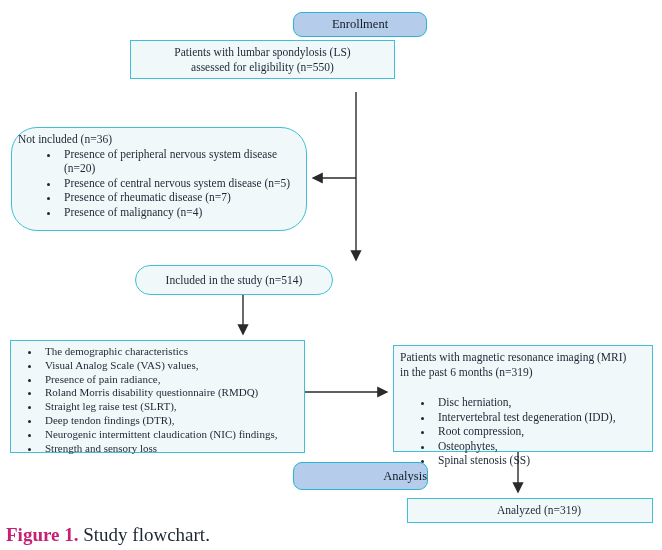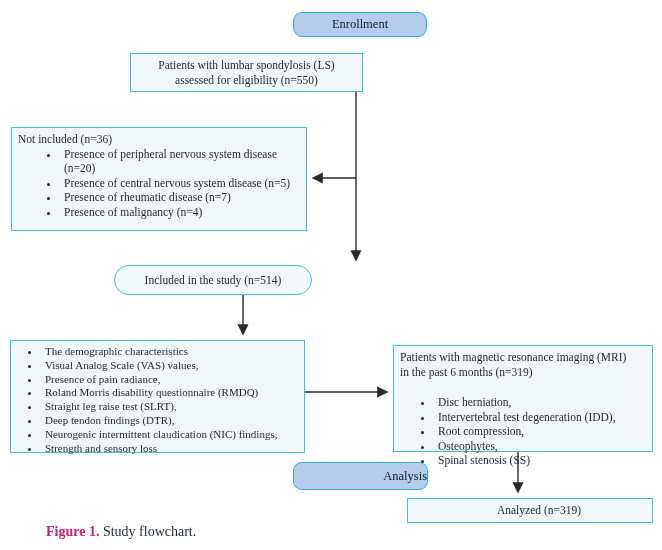--- a/index.html
+++ b/index.html
@@ -67,23 +67,22 @@
     position: absolute;
     left: 0; top: 0;
     pointer-events: none;
   }
   #arrows line { stroke: var(--arrow); stroke-width: 1.4; }
   #arrowhead path { fill: var(--arrow); }
   .caption {
     position: absolute;
     left: 6px;
     top: 524px;
-    font-size: 14px;
+    font-size: 19px;
     color: var(--text);
-    margin-left: 40px;
   }
   .caption .cap-label {
     color: var(--caption_label);
     font-weight: bold;
   }
   .line { display: block; }
 </style>
 </head>
 <body>
 
@@ -99,38 +98,38 @@
     <line x1="356" y1="178" x2="313" y2="178" marker-end="url(#arrowhead)"></line>
     <line x1="243" y1="295" x2="243" y2="334" marker-end="url(#arrowhead)"></line>
     <line x1="305" y1="392" x2="387" y2="392" marker-end="url(#arrowhead)"></line>
     <line x1="518" y1="452" x2="518" y2="492" marker-end="url(#arrowhead)"></line>
   </svg>
 
   <div class="label-box" style="left:258px; top:12px; width:134px; height:25px;">
     <span>Enrollment</span>
   </div>
 
-  <div class="flow-box center-box" style="left:130px; top:53px; width:233px; height:39px;">
+  <div class="flow-box center-box" style="left:130px; top:40px; width:265px; height:39px;">
     <div>
       <span class="line">Patients with lumbar spondylosis (LS)</span>
       <span class="line">assessed for eligibility (n=550)</span>
     </div>
   </div>
 
-  <div class="flow-box pad" style="left:11px; top:127px; width:296px; height:104px;">
+  <div class="flow-box pad" style="left:11px; top:127px; width:296px; height:104px;border-radius:26px;">
     <div>Not included (n=36)</div>
     <ul>
         <li>Presence of peripheral nervous system disease (n=20)</li>
         <li>Presence of central nervous system disease (n=5)</li>
         <li>Presence of rheumatic disease (n=7)</li>
         <li>Presence of malignancy (n=4)</li>
       </ul>
   </div>
 
-  <div class="flow-box center-box" style="left:114px; top:265px; width:198px; height:30px;border-radius:15px;">
+  <div class="flow-box center-box" style="left:135px; top:265px; width:198px; height:30px;border-radius:15px;">
     <span>Included in the study (n=514)</span>
   </div>
 
   <div class="flow-box pad nowrap" id="assessments-box" style="left:10px; top:340px; width:295px; height:113px;">
     <ul class="tight">
         <li>The demographic characteristics</li>
         <li>Visual Analog Scale (VAS) values,</li>
         <li>Presence of pain radiance,</li>
         <li>Roland Morris disability questionnaire (RMDQ)</li>
         <li>Straight leg raise test (SLRT),</li>

